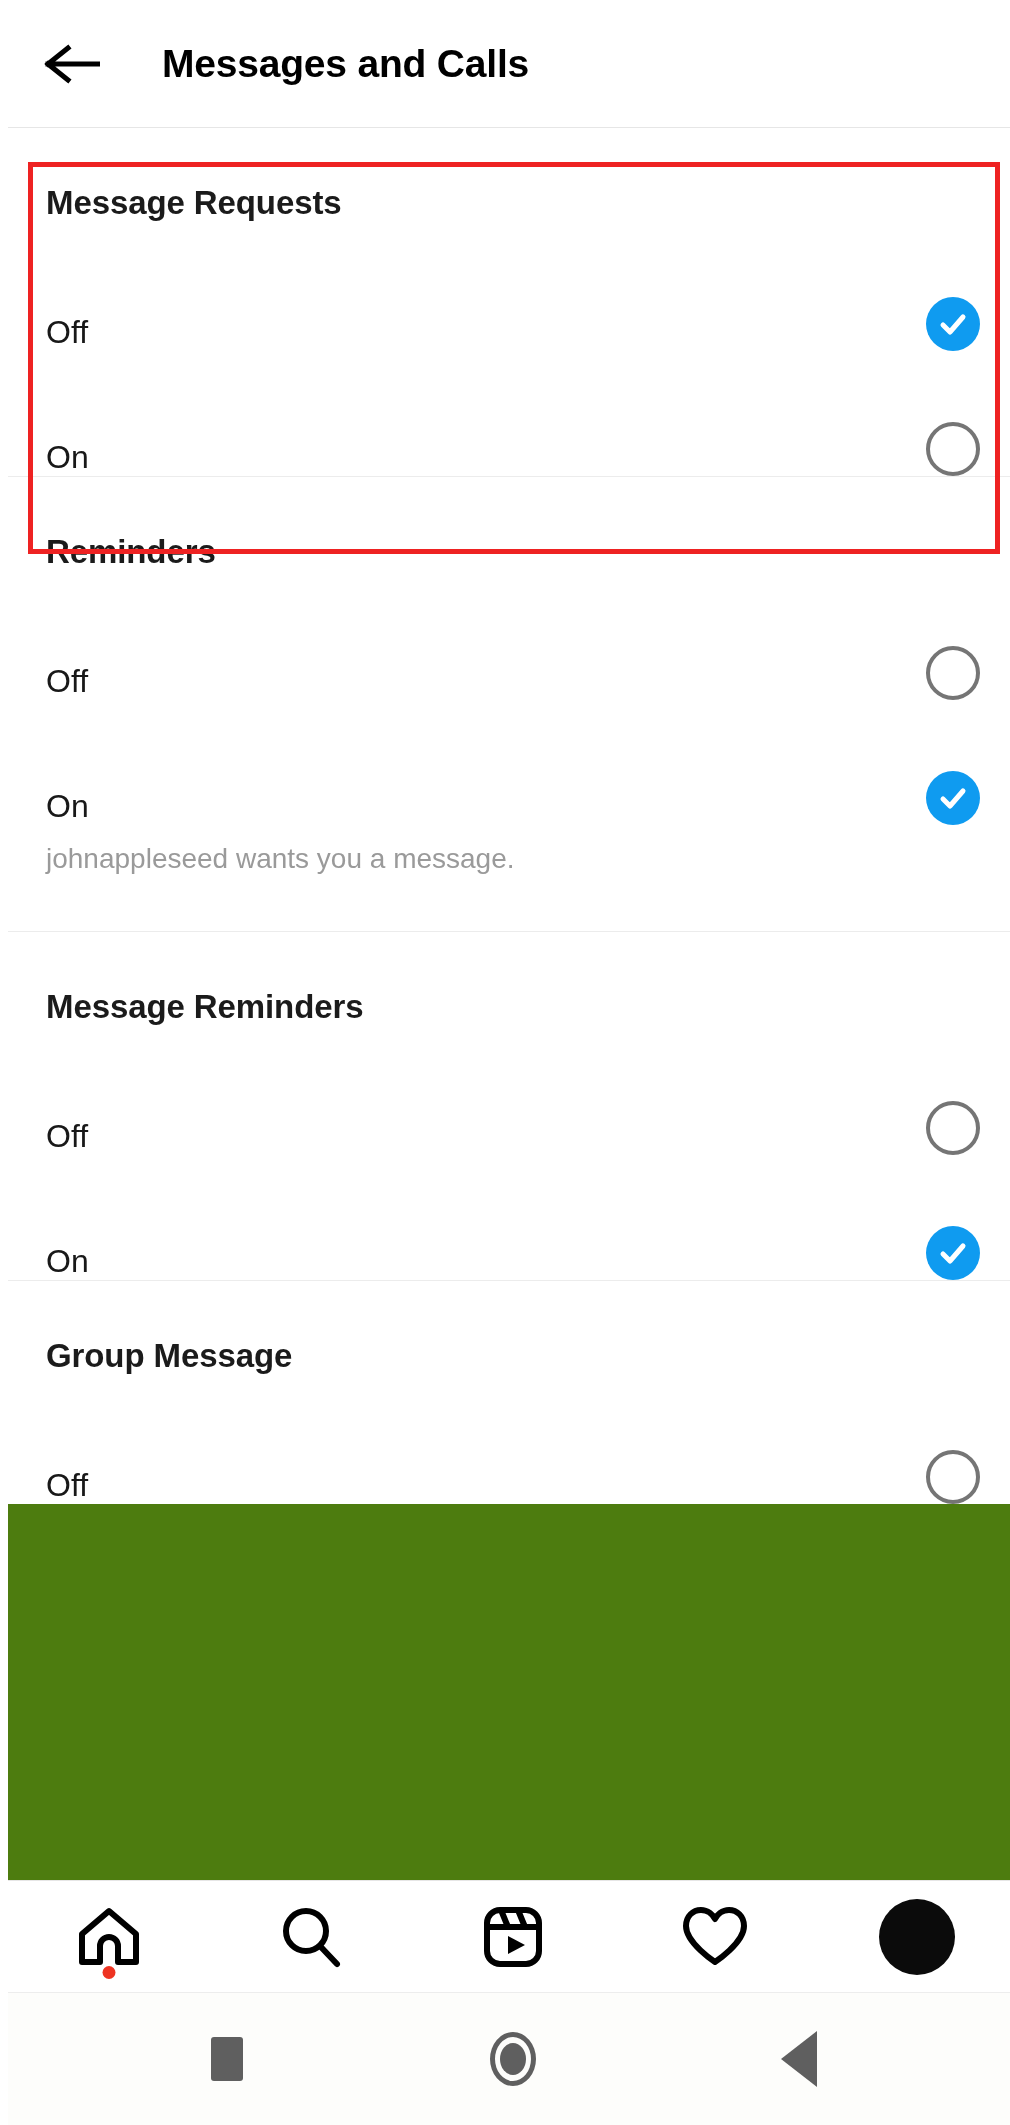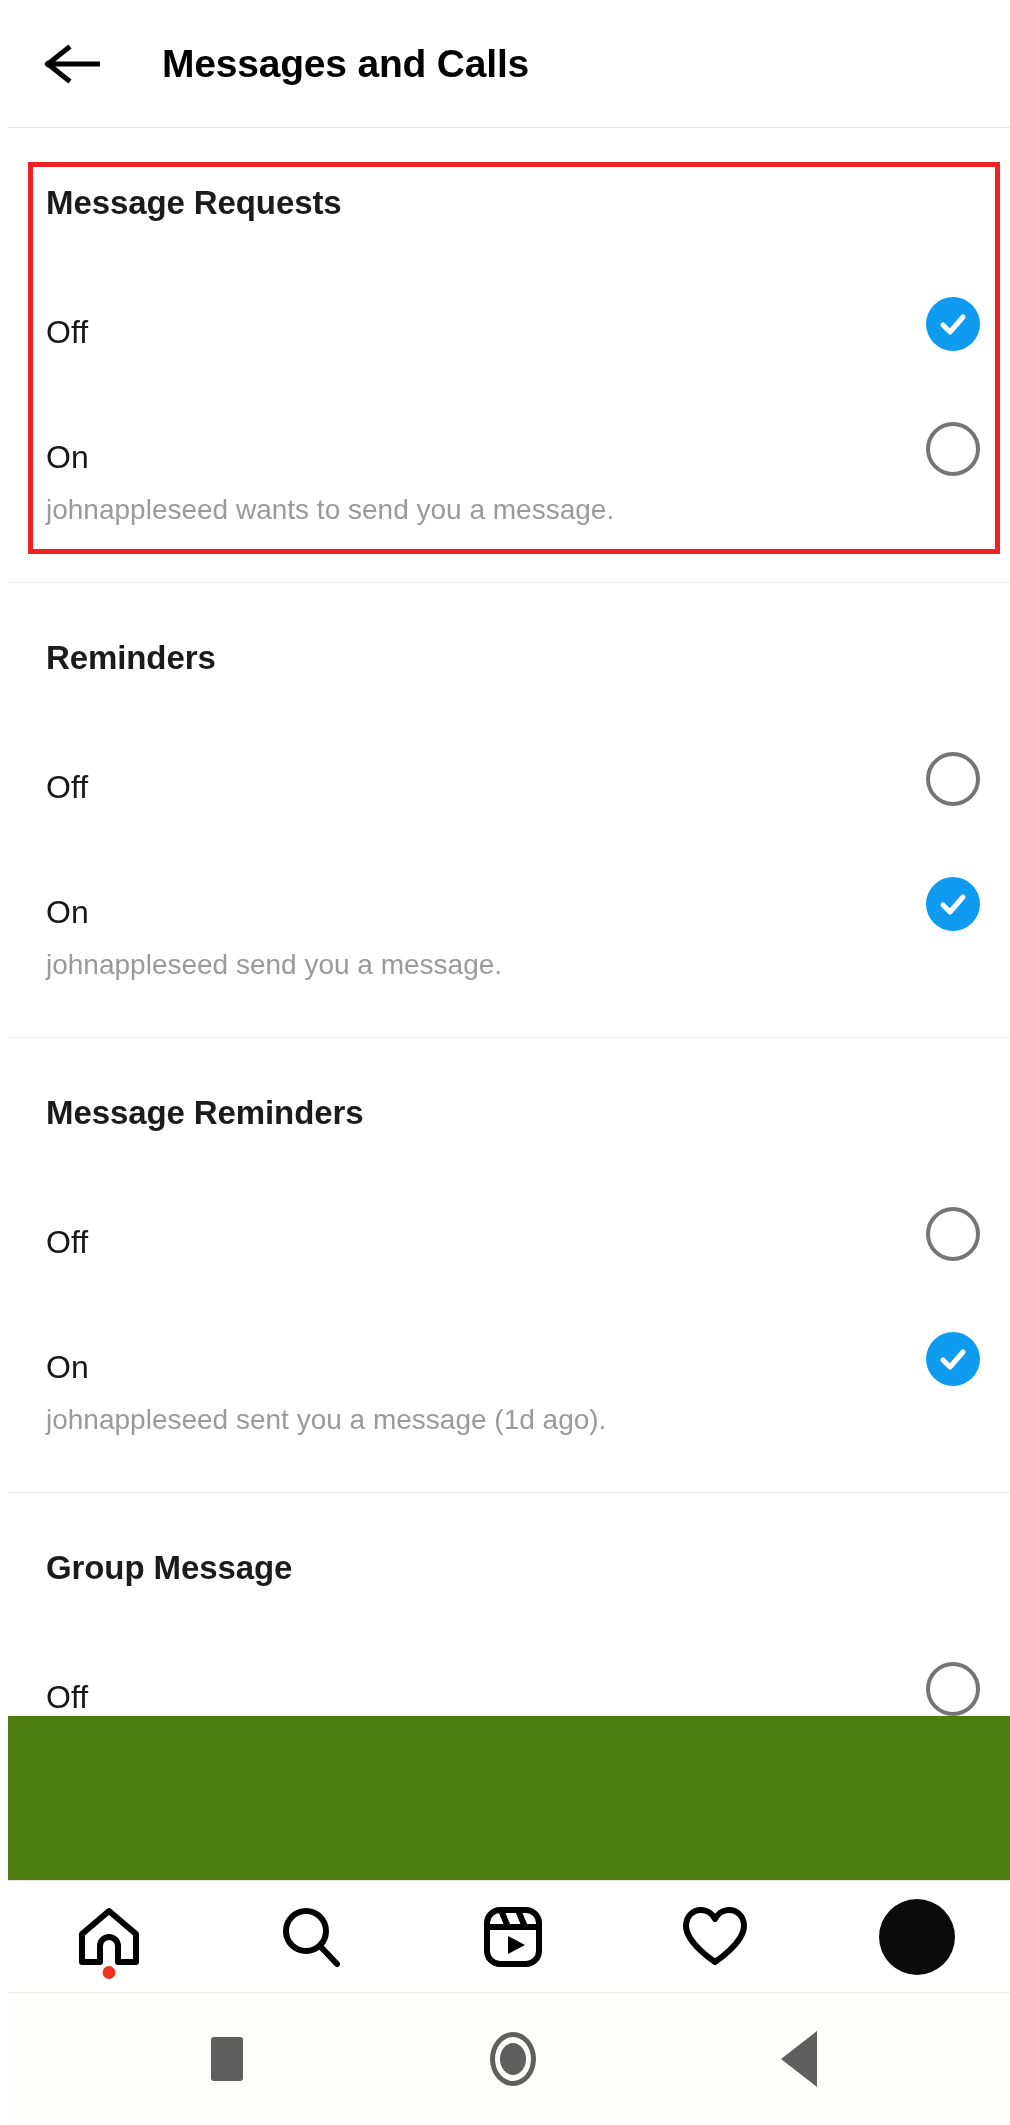--- a/index.html
+++ b/index.html
@@ -246,61 +246,59 @@
             <path d="M6 17 L13 24 L26 9" stroke="#fff" stroke-width="5" fill="none" stroke-linecap="round" stroke-linejoin="round"></path>
           </svg>
         </span>
       </div>
 
       <div class="option-row">
         <span class="option-label">On</span>
         <span class="radio off"></span>
       </div>
 
-      <div class="section-desc">johnappleseed wants to send you a message.</div>
     </div>
 
     <div class="section">
       <div class="section-title">Reminders</div>
 
       <div class="option-row">
         <span class="option-label">Off</span>
         <span class="radio off"></span>
       </div>
 
       <div class="option-row">
         <span class="option-label">On</span>
         <span class="radio on">
           <svg width="32" height="32" viewBox="0 0 32 32">
             <path d="M6 17 L13 24 L26 9" stroke="#fff" stroke-width="5" fill="none" stroke-linecap="round" stroke-linejoin="round"></path>
           </svg>
         </span>
       </div>
 
-      <div class="section-desc">johnappleseed send you a message.</div>
+      <div class="section-desc">johnappleseed wants you a message.</div>
     </div>
 
     <div class="section">
       <div class="section-title">Message Reminders</div>
 
       <div class="option-row">
         <span class="option-label">Off</span>
         <span class="radio off"></span>
       </div>
 
       <div class="option-row">
         <span class="option-label">On</span>
         <span class="radio on">
           <svg width="32" height="32" viewBox="0 0 32 32">
             <path d="M6 17 L13 24 L26 9" stroke="#fff" stroke-width="5" fill="none" stroke-linecap="round" stroke-linejoin="round"></path>
           </svg>
         </span>
       </div>
 
-      <div class="section-desc">johnappleseed sent you a message (1d ago).</div>
     </div>
 
     <div class="section last">
       <div class="section-title">Group Message</div>
 
       <div class="option-row">
         <span class="option-label">Off</span>
         <span class="radio off"></span>
       </div>
     </div>

